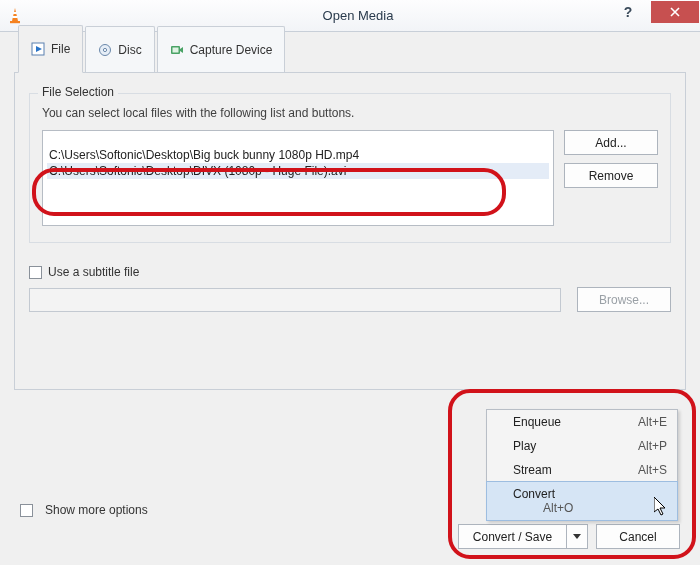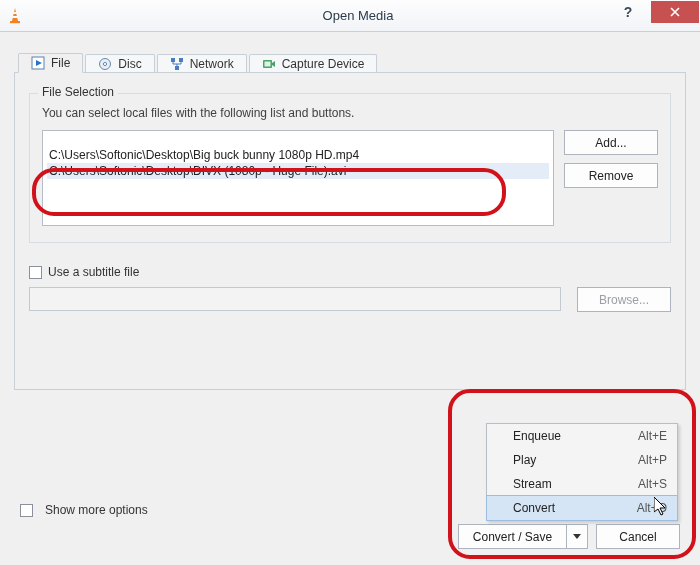--- a/index.html
+++ b/index.html
@@ -13,58 +13,58 @@
   .title-right { margin-left:auto; display:flex; height:100%; }
   .title-btn { width:46px; height:24px; display:flex; align-items:center; justify-content:center; font-size:14px; color:#3a4a5a; }
   .title-btn.help { font-weight:bold; }
   .title-btn.close { background:#c75050; color:#fff; width:48px; height:22px; margin-top:1px; margin-right:1px;}
   
   
   .client { background:#f0f0f0; padding:14px 14px 12px 14px; height:calc(565px - 32px); position:relative;}
 
   
   .tabstrip { display:flex; align-items:flex-end; height:26px; margin-left:4px;}
-  .tab { display:flex; align-items:center; gap:6px; padding:2px 12px; font-size:12px; color:#333; border:1px solid #c9cfd7; border-bottom:none; background:#f5f7f9; margin-right:2px; position:relative; top:1px; border-radius:2px 2px 0 0;}
+  .tab { display:flex; align-items:center; gap:6px; padding:16px 12px; font-size:12px; color:#333; border:1px solid #c9cfd7; border-bottom:none; background:#f5f7f9; margin-right:2px; position:relative; top:1px; border-radius:2px 2px 0 0;}
   .tab.active { background:#f0f0f0; z-index:2; top:1px; border-bottom:1px solid #f0f0f0;}
   .tab .ticon { width:14px; height:14px; display:inline-flex; align-items:center; justify-content:center;}
   .tabbody { border:1px solid #c9cfd7; background:#f0f0f0; padding:14px 14px 18px 14px; position:relative; height:318px;}
 
   
   .groupbox { border:1px solid #d8dde3; padding:12px 12px 16px 12px; position:relative; margin-top:6px;}
   .group-legend { position:absolute; top:-9px; left:8px; background:#f0f0f0; padding:0 4px; font-size:12px; color:#333;}
   .help-text { font-size:12px; color:#404040; margin-bottom:10px; }
 
   .file-row { display:flex; gap:10px; }
   .filelist { flex:1; background:#fff; border:1px solid #b6bcc4; height:96px; padding:16px 4px; overflow:auto; font-size:12px; color:#222;}
   .filelist .item { padding:1px 2px; white-space:nowrap; }
   .filelist .item.selected { background:#e4ecf7;}
   .file-buttons { width:94px; display:flex; flex-direction:column; gap:8px;}
   .btn { background:#fdfdfd; border:1px solid #adb4bd; font-size:12px; color:#222; height:25px; display:flex; align-items:center; justify-content:center; padding:0 8px; cursor:pointer;}
   .btn:disabled, .btn.disabled { color:#9aa0a6; cursor:default;}
 
   
   .sub-row { display:flex; align-items:center; gap:6px; margin-top:22px; font-size:12px; color:#333;}
-  .sub-file-row { display:flex; gap:16px; margin-top:8px; }
+  .sub-file-row { display:flex; gap:16px; margin-top:8px; align-items:center;}
   .textfield { flex:1; height:24px; background:#fdfdfd; border:1px solid #c3c9d1; }
   .textfield.disabled { background:#f3f3f3;}
   .browse-btn { width:94px; }
 
   
   .options-row { display:flex; align-items:center; gap:12px; font-size:12px; color:#333; position:absolute; left:20px; bottom:48px;}
   .bottom-buttons { position:absolute; right:20px; bottom:16px; display:flex; gap:8px; align-items:stretch;margin-top:38px;}
   .split { display:flex; }
   .split .btn { border-right:none; width:108px;}
   .split .drop { width:22px; border:1px solid #adb4bd; background:#fdfdfd; display:flex; align-items:center; justify-content:center; cursor:pointer;}
   .drop .chev { width:0;height:0;border-left:4px solid transparent;border-right:4px solid transparent;border-top:5px solid #333;}
   .cancel-btn { width:84px;}
 
   
   .menu { position:absolute; right:22px; bottom:44px; width:192px; background:#f4f4f4; border:1px solid #b8bec6; box-shadow:2px 2px 3px rgba(0,0,0,.15); font-size:12px; color:#222;}
   .menu .mitem { display:flex; padding:5px 10px 5px 26px; justify-content:space-between; cursor:pointer;}
-  .menu .mitem.hover { background:#d6e5f5; border:1px solid #9dbde0; margin:-1px;}
+  .menu .mitem.hover { background:#d6e5f5; border:1px solid #9dbde0; margin:-1px;flex-direction:column;}
   .menu .mlabel { flex:1;}
   .menu .mshort { color:#555; margin-left:30px;}
 
   
   .annot { position:absolute; border:4px solid #d1121a; border-radius:22px; pointer-events:none;}
   .annot1 { left:32px; top:136px; width:474px; height:48px;}
   .annot2 { right:4px; bottom:6px; width:248px; height:170px;}
 
   .checkbox { width:13px; height:13px; border:1px solid #8a919a; background:#fff; display:inline-block;}
   
@@ -110,31 +110,20 @@
         <svg width="14" height="14" viewBox="0 0 14 14">
             <circle cx="7" cy="7" r="5.5" fill="#e6eef7" stroke="#6a88aa"></circle>
             <circle cx="7" cy="7" r="1.6" fill="#fff" stroke="#6a88aa"></circle>
           </svg>
       </span>
       <span>Disc</span>
     </div>
     <div class="tab">
       <span class="ticon">
         <svg width="14" height="14" viewBox="0 0 14 14">
-            <rect x="1" y="1" width="4" height="4" fill="#4a7cc0"></rect>
-            <rect x="9" y="1" width="4" height="4" fill="#4a7cc0"></rect>
-            <rect x="5" y="9" width="4" height="4" fill="#4a7cc0"></rect>
-            <path d="M3 5 V7 H11 V5 M7 7 V9" stroke="#4a7cc0" fill="none"></path>
-          </svg>
-      </span>
-      <span>Network</span>
-    </div>
-    <div class="tab">
-      <span class="ticon">
-        <svg width="14" height="14" viewBox="0 0 14 14">
             <rect x="1" y="3" width="9" height="8" rx="1" fill="#4aa366"></rect>
             <rect x="2.5" y="4.5" width="6" height="5" fill="#dff3e4"></rect>
             <path d="M10 6 L13 4 V10 L10 8 Z" fill="#4aa366"></path>
           </svg>
       </span>
       <span>Capture Device</span>
     </div>
   </div>
 
   <div class="tabbody">

